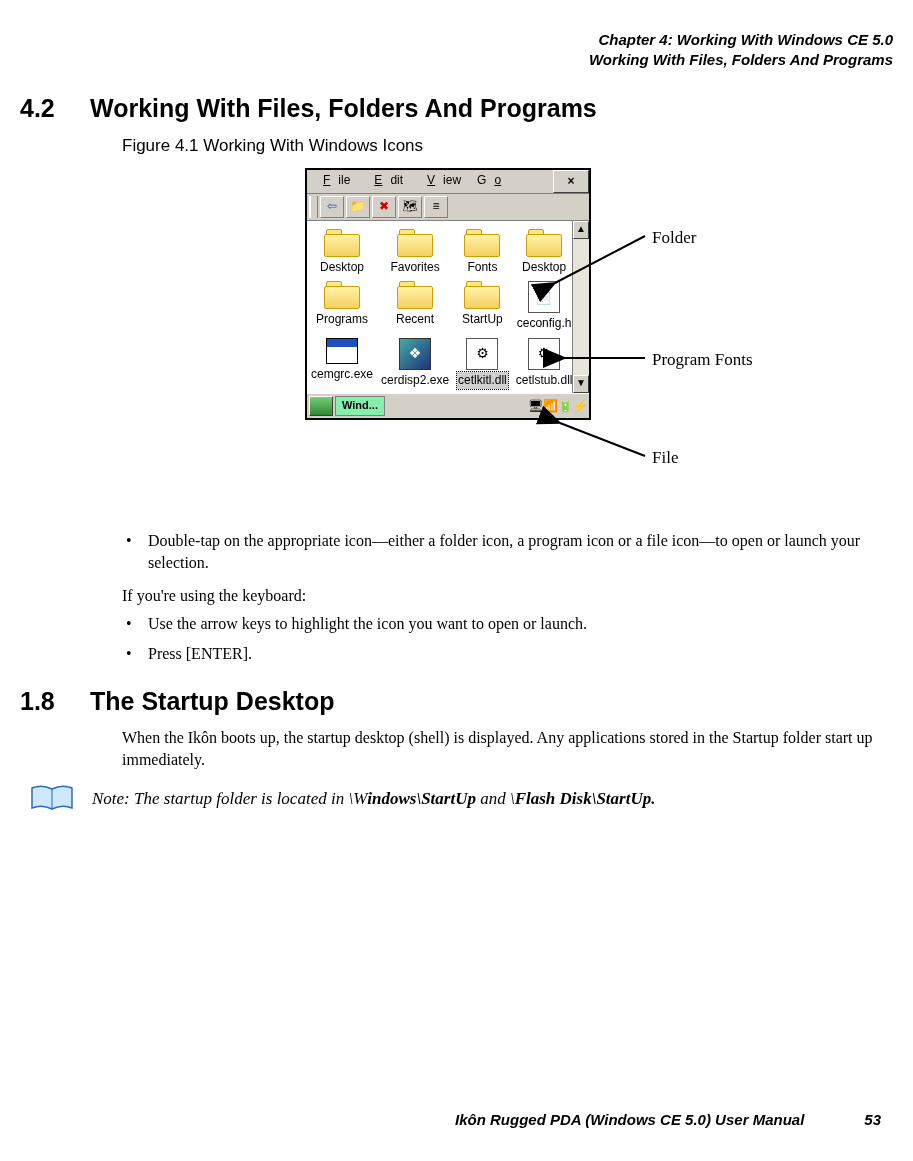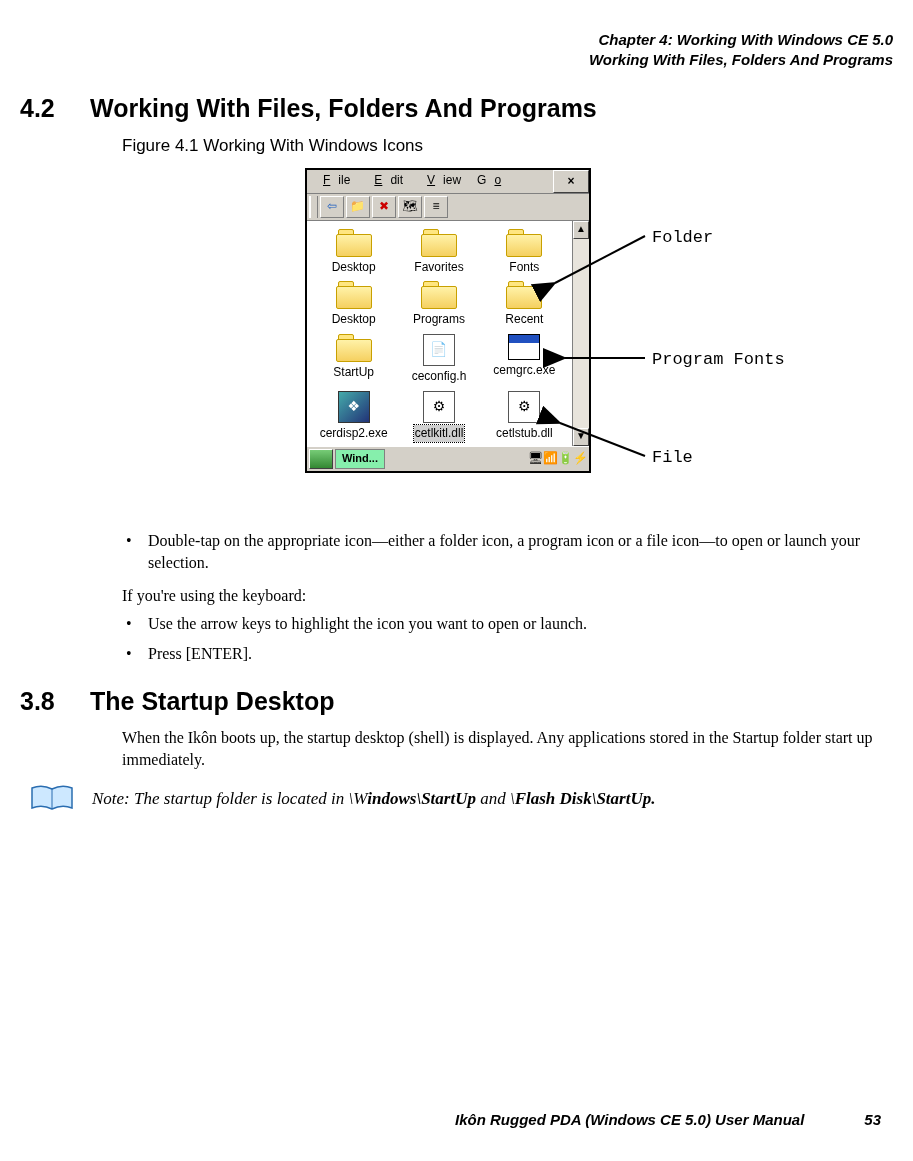--- a/index.html
+++ b/index.html
@@ -88,22 +88,22 @@
     width: 22px; height: 20px;
     border: 1px solid #fff;
     border-right-color:#808080;
     border-bottom-color:#808080;
     display:flex; align-items:center; justify-content:center;
     font-size:12px;
   }
   .icon-grid-area {
     background: #fff;
     display: grid;
-    grid-template-columns: repeat(3, 1fr);
-    gap: 6px 0;
+    grid-template-columns: repeat(4, 1fr);
+    gap: 6px 8px;
     padding: 8px 4px 4px 4px;
     position: relative;
   }
   .scrollbar {
     position: absolute;
     right: 0; top: 0; bottom: 0;
     width: 16px;
     background: #d4d0c8;
     border-left: 1px solid #808080;
     display:flex; flex-direction:column;
@@ -181,21 +181,21 @@
     padding:0 6px;
     font-size:11px; font-weight:bold;
     height:18px; line-height:16px;
   }
   .tray { margin-left:auto; display:flex; gap:1px; font-size:12px; }
   .tray span { width:14px; text-align:center; }
 
   
   .callout {
     position:absolute;
-    font-family:Liberation Mono, monospace;
+    font-family:Liberation Serif, serif;
     font-size:17px;
   }
   svg.arrows { position:absolute; left:285px; top:0; pointer-events:none; }
 
   .body-indent { margin-left: 102px; }
   ul.bullets { list-style: none; padding-left: 0; margin: 6px 0 10px 0; }
   ul.bullets li { position:relative; padding-left: 26px; margin-bottom:8px; }
   ul.bullets li::before { content:"•"; position:absolute; left:4px; top:0; }
 
   .note-row {
@@ -350,21 +350,21 @@
     <li>Double-tap on the appropriate icon—either a folder icon, a program icon or a file icon—to open or launch your selection.</li>
   </ul>
   <p style="margin:4px 0">If you're using the keyboard:</p>
   <ul class="bullets">
     <li>Use the arrow keys to highlight the icon you want to open or launch.</li>
     <li>Press [ENTER].</li>
   </ul>
 </div>
 
 <div class="sec-row" style="margin-top:18px">
-  <div class="sec-num">3.8</div>
+  <div class="sec-num">1.8</div>
   <div class="sec-title">The Startup Desktop</div>
 </div>
 
 <div class="body-indent">
   <p style="margin:4px 0 10px 0">When the Ikôn boots up, the startup desktop (shell) is displayed. Any applications stored in the Startup folder start up immediately.</p>
 </div>
 
 <div class="note-row">
   <div class="note-icon">
     <svg viewBox="0 0 44 30" width="44" height="30">

